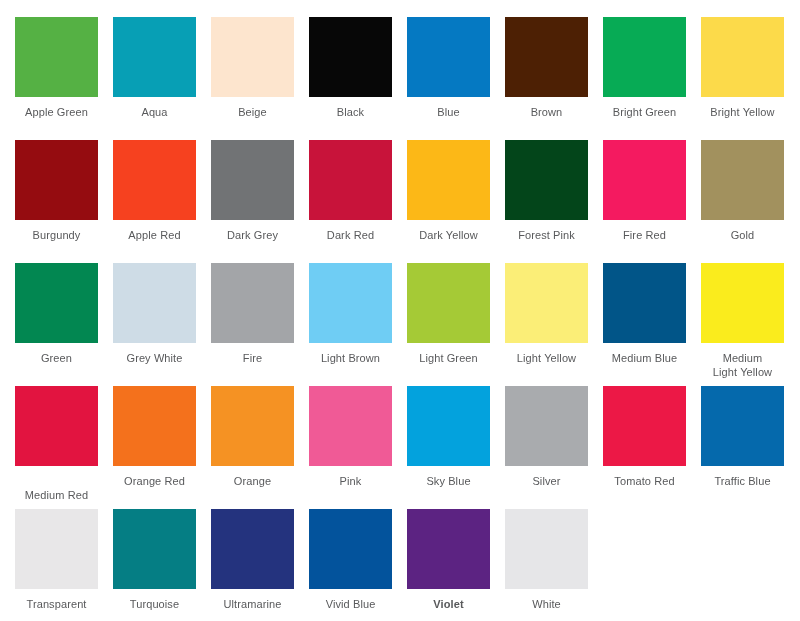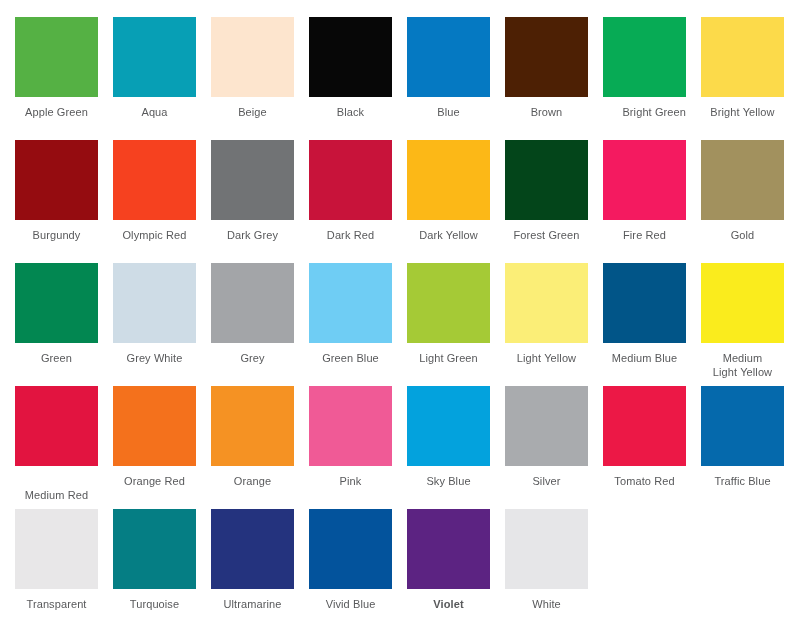--- a/index.html
+++ b/index.html
@@ -73,73 +73,73 @@
     <div class="swatch-cell">
       <div class="swatch-chip" style="background-color: rgb(5, 121, 194);"></div>
       <div class="swatch-label" style="color: rgb(88, 89, 91);">Blue</div>
     </div>
     <div class="swatch-cell">
       <div class="swatch-chip" style="background-color: rgb(77, 32, 4);"></div>
       <div class="swatch-label" style="color: rgb(88, 89, 91);">Brown</div>
     </div>
     <div class="swatch-cell">
       <div class="swatch-chip" style="background-color: rgb(7, 171, 85);"></div>
-      <div class="swatch-label" style="color: rgb(88, 89, 91); text-align: right;">Bright Green</div>
+      <div class="swatch-label" style="color: rgb(88, 89, 91);">Bright Green</div>
     </div>
     <div class="swatch-cell">
       <div class="swatch-chip" style="background-color: rgb(252, 218, 74);"></div>
       <div class="swatch-label" style="color: rgb(88, 89, 91);">Bright Yellow</div>
     </div>
     <div class="swatch-cell">
       <div class="swatch-chip" style="background-color: rgb(149, 12, 16);"></div>
       <div class="swatch-label" style="color: rgb(88, 89, 91);">Burgundy</div>
     </div>
     <div class="swatch-cell">
       <div class="swatch-chip" style="background-color: rgb(246, 65, 31);"></div>
-      <div class="swatch-label" style="color: rgb(88, 89, 91);">Olympic Red</div>
+      <div class="swatch-label" style="color: rgb(88, 89, 91);">Apple Red</div>
     </div>
     <div class="swatch-cell">
       <div class="swatch-chip" style="background-color: rgb(113, 115, 117);"></div>
       <div class="swatch-label" style="color: rgb(88, 89, 91);">Dark Grey</div>
     </div>
     <div class="swatch-cell">
       <div class="swatch-chip" style="background-color: rgb(200, 19, 58);"></div>
       <div class="swatch-label" style="color: rgb(88, 89, 91);">Dark Red</div>
     </div>
     <div class="swatch-cell">
       <div class="swatch-chip" style="background-color: rgb(252, 184, 23);"></div>
       <div class="swatch-label" style="color: rgb(88, 89, 91);">Dark Yellow</div>
     </div>
     <div class="swatch-cell">
       <div class="swatch-chip" style="background-color: rgb(3, 69, 26);"></div>
-      <div class="swatch-label" style="color: rgb(88, 89, 91);">Forest Green</div>
+      <div class="swatch-label" style="color: rgb(88, 89, 91);">Forest Pink</div>
     </div>
     <div class="swatch-cell">
       <div class="swatch-chip" style="background-color: rgb(244, 26, 96);"></div>
       <div class="swatch-label" style="color: rgb(88, 89, 91);">Fire Red</div>
     </div>
     <div class="swatch-cell">
       <div class="swatch-chip" style="background-color: rgb(162, 145, 94);"></div>
       <div class="swatch-label" style="color: rgb(88, 89, 91);">Gold</div>
     </div>
     <div class="swatch-cell">
       <div class="swatch-chip" style="background-color: rgb(2, 135, 81);"></div>
       <div class="swatch-label" style="color: rgb(88, 89, 91);">Green</div>
     </div>
     <div class="swatch-cell">
       <div class="swatch-chip" style="background-color: rgb(206, 220, 230);"></div>
       <div class="swatch-label" style="color: rgb(88, 89, 91);">Grey White</div>
     </div>
     <div class="swatch-cell">
       <div class="swatch-chip" style="background-color: rgb(163, 165, 168);"></div>
-      <div class="swatch-label" style="color: rgb(88, 89, 91);">Grey</div>
+      <div class="swatch-label" style="color: rgb(88, 89, 91);">Fire</div>
     </div>
     <div class="swatch-cell">
       <div class="swatch-chip" style="background-color: rgb(111, 205, 244);"></div>
-      <div class="swatch-label" style="color: rgb(88, 89, 91);">Green Blue</div>
+      <div class="swatch-label" style="color: rgb(88, 89, 91);">Light Brown</div>
     </div>
     <div class="swatch-cell">
       <div class="swatch-chip" style="background-color: rgb(165, 202, 54);"></div>
       <div class="swatch-label" style="color: rgb(88, 89, 91);">Light Green</div>
     </div>
     <div class="swatch-cell">
       <div class="swatch-chip" style="background-color: rgb(251, 238, 119);"></div>
       <div class="swatch-label" style="color: rgb(88, 89, 91);">Light Yellow</div>
     </div>
     <div class="swatch-cell">

